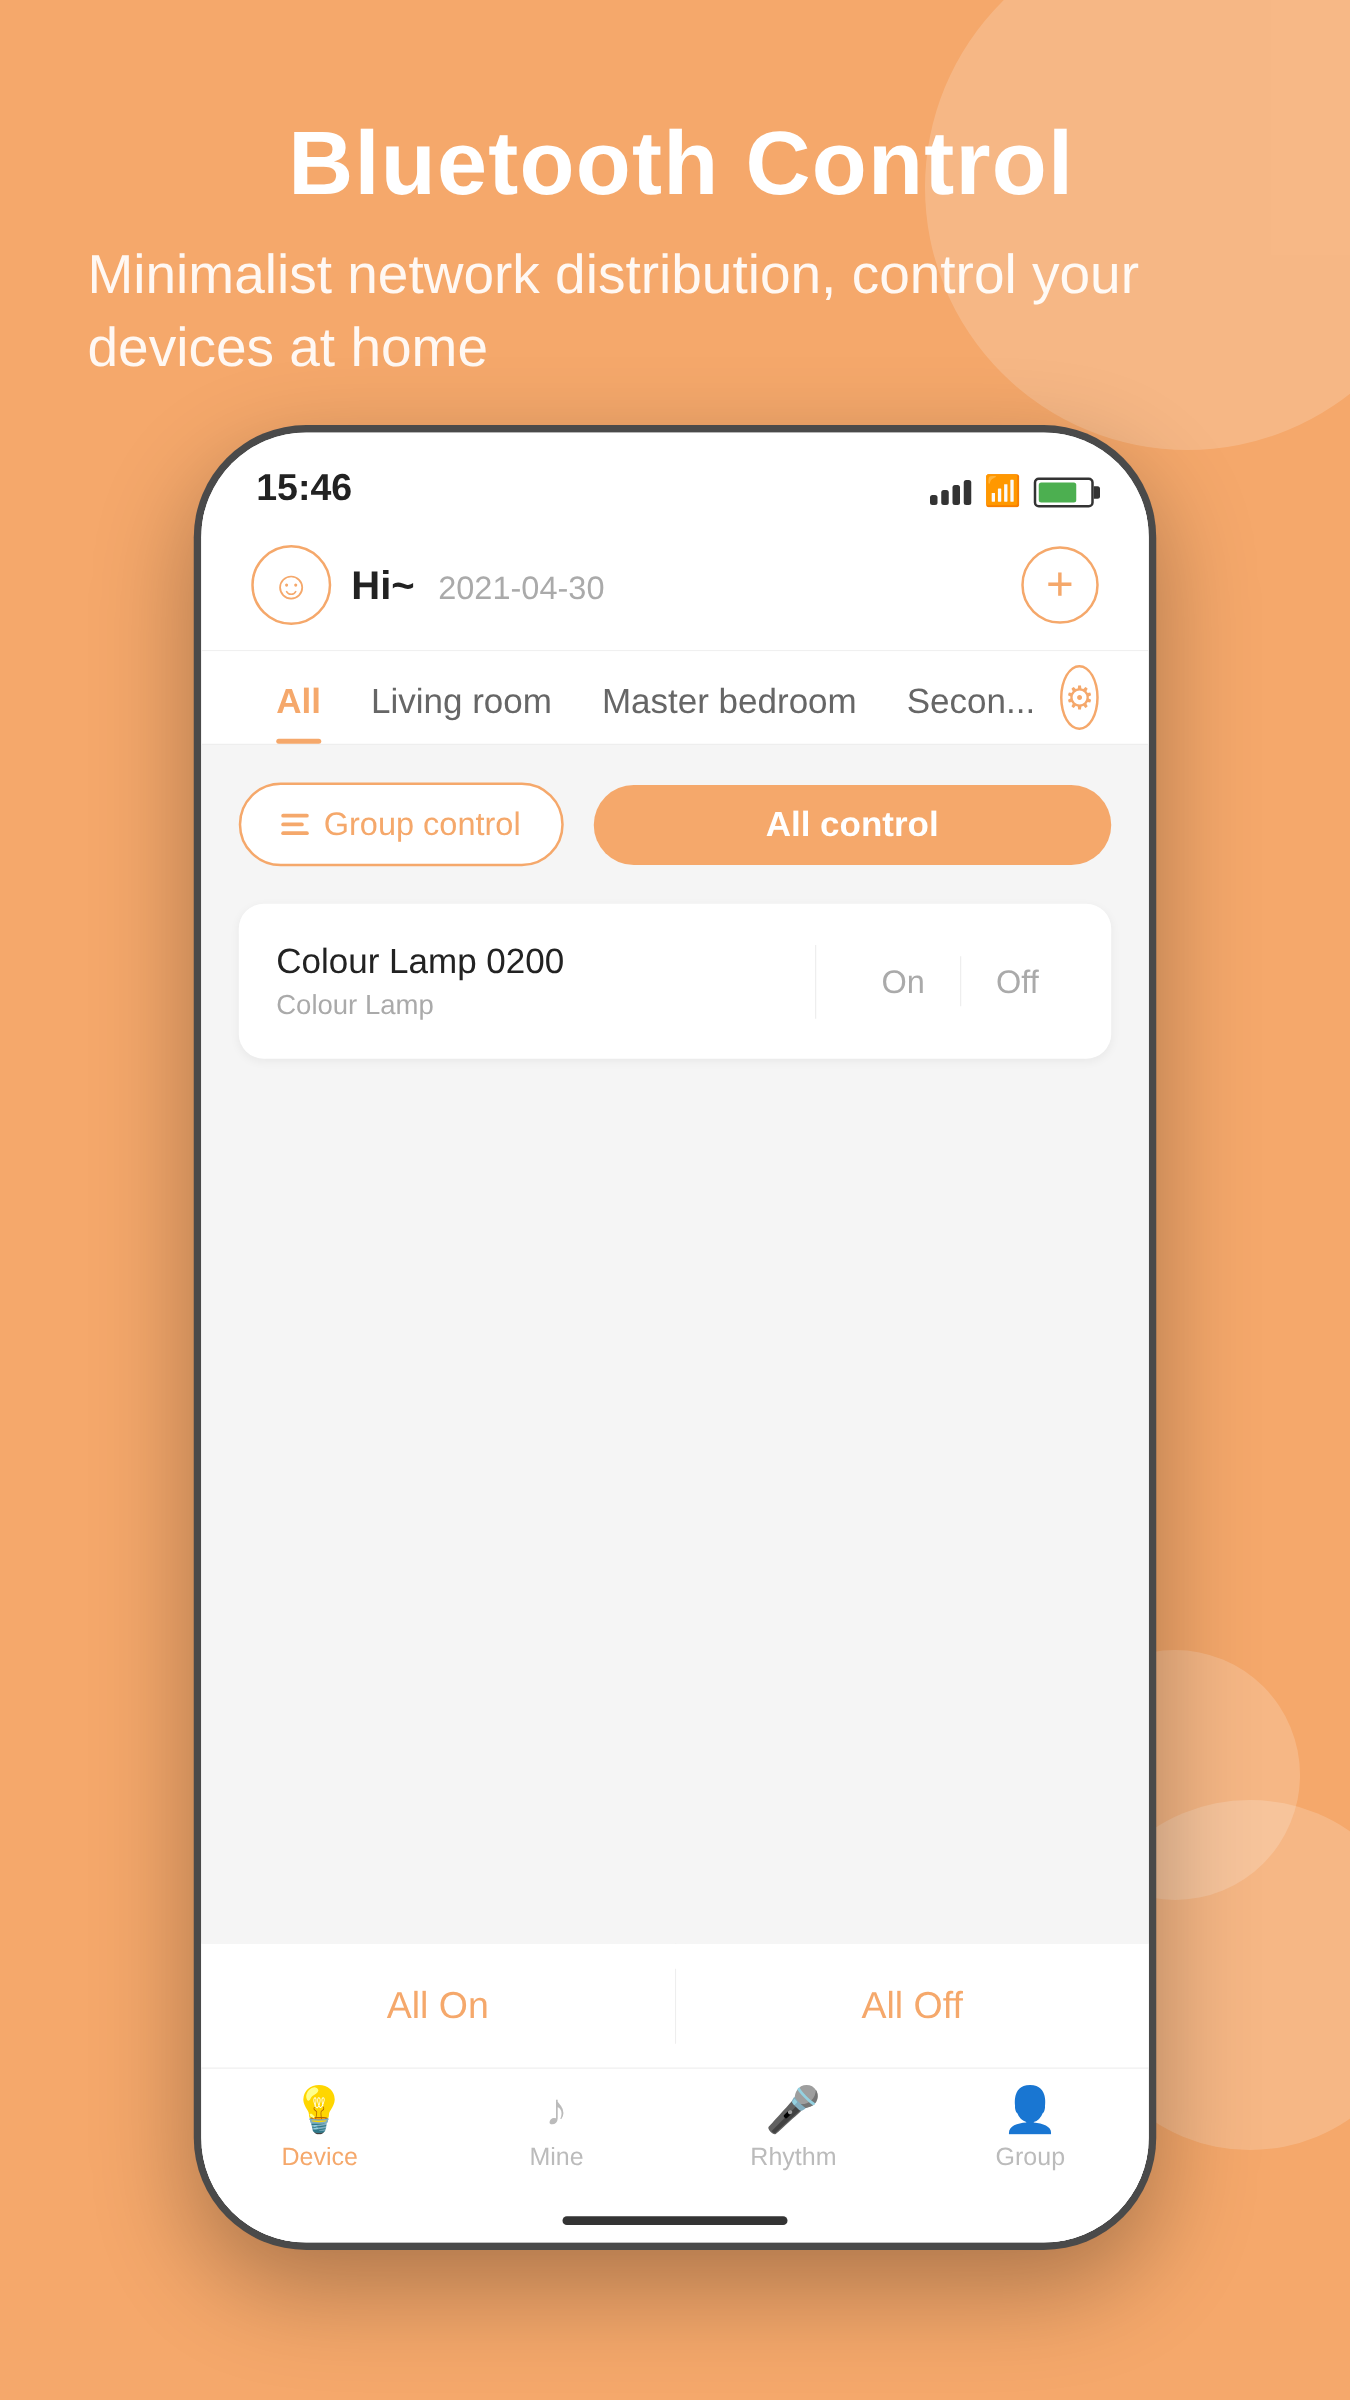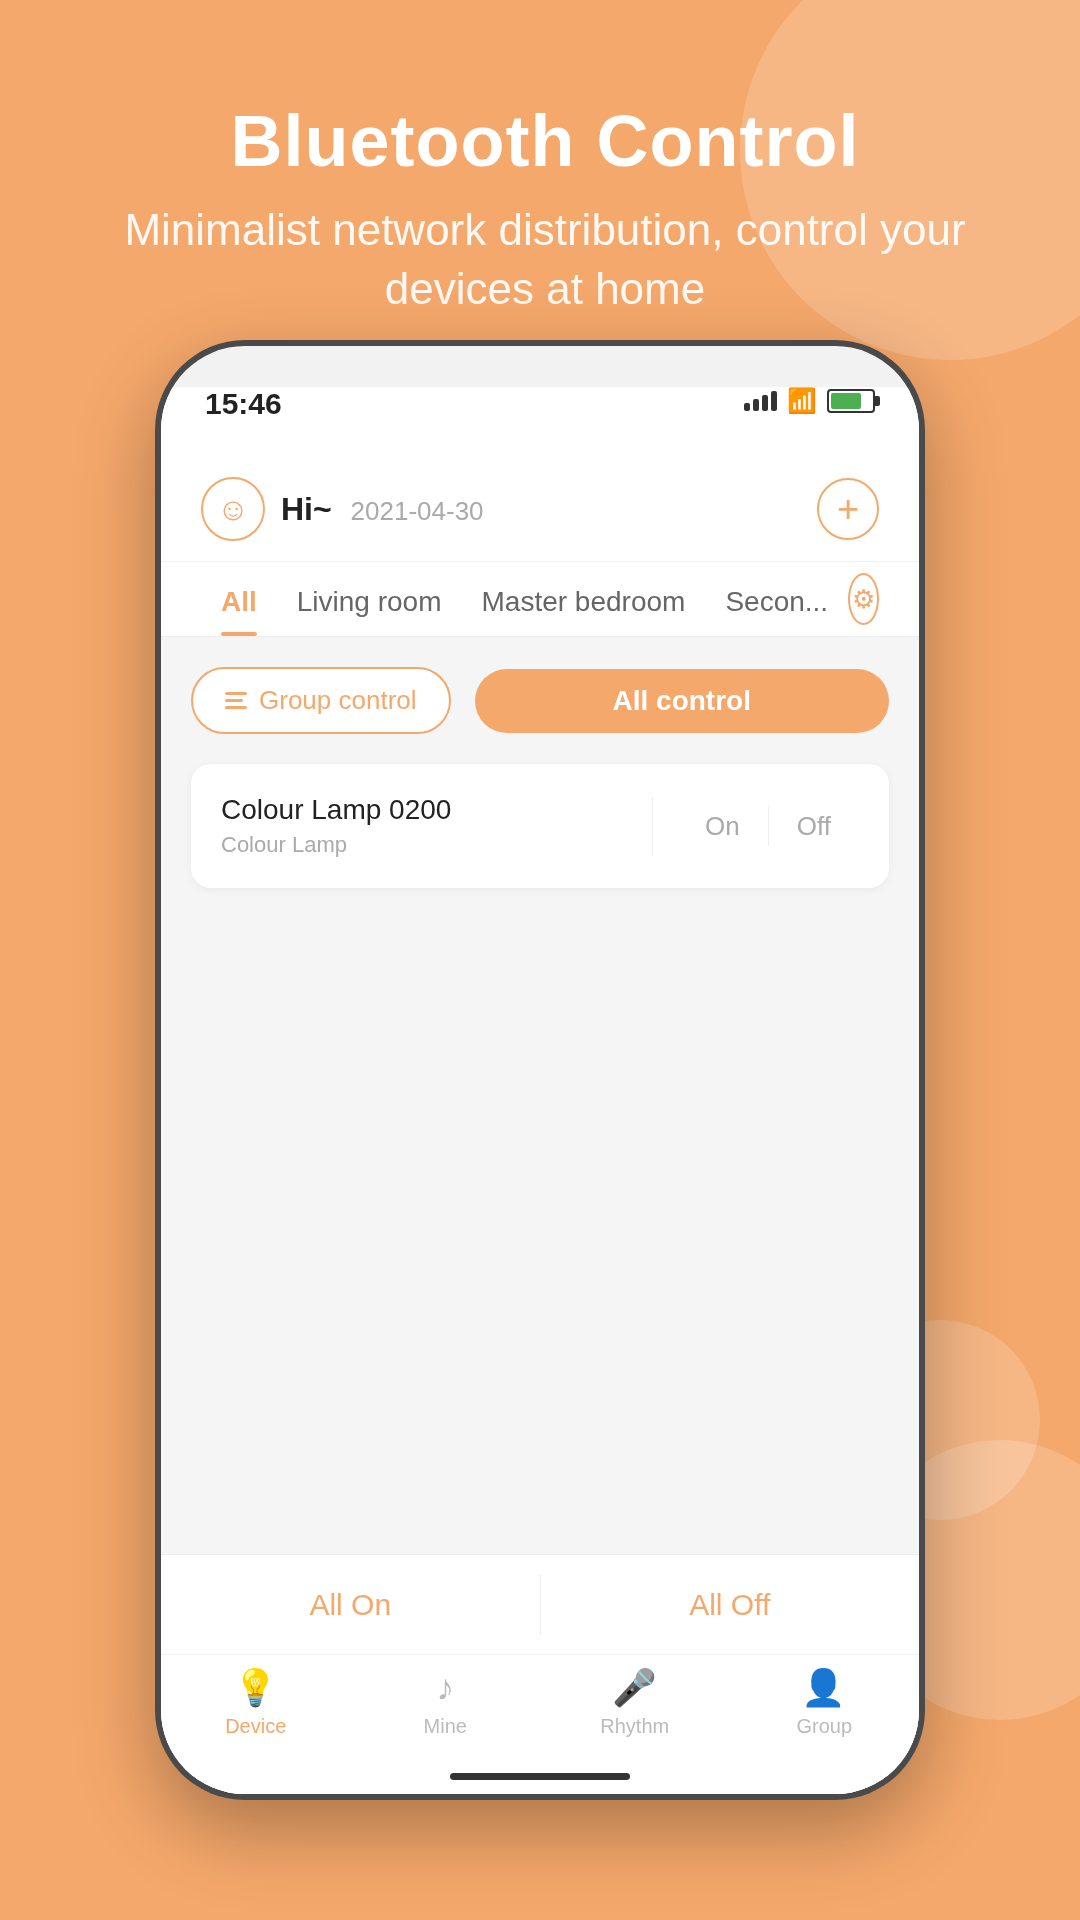--- a/index.html
+++ b/index.html
@@ -20,37 +20,37 @@
       border-radius: 50%;
       background: rgba(255,255,255,0.18);
     }
     .bg-circle-1 { width: 420px; height: 420px; top: -60px; right: -80px; }
     .bg-circle-2 { width: 280px; height: 280px; bottom: 200px; right: -60px; }
     .bg-circle-3 { width: 200px; height: 200px; bottom: 400px; right: 40px; }
 
     
     .header-section {
       position: absolute;
-      top: 100px;
+      top: 90px;
       left: 60px;
       right: 60px;
       margin-left: 10px;
     }
     .header-title {
       font-size: 72px;
       font-weight: 700;
       color: #fff;
       text-align: center;
       letter-spacing: 1px;
     }
     .header-subtitle {
       font-size: 44px;
       font-weight: 400;
       color: rgba(255,255,255,0.92);
-      text-align: center;
+      text-align: left;
       margin-top: 18px;
       line-height: 1.35;
     }
 
     
     .phone-frame {
       position: absolute;
       top: 340px;
       left: 155px;
       right: 155px;
@@ -70,25 +70,24 @@
       overflow: hidden;
       display: flex;
       flex-direction: column;
     }
 
     
     .status-bar {
       background: #fff;
       height: 62px;
       display: flex;
-      align-items: flex-start;
+      align-items: flex-end;
       justify-content: space-between;
       padding: 0 44px;
       flex-shrink: 0;
-      margin-top: 41px;
     }
     .status-time {
       font-size: 30px;
       font-weight: 600;
       color: #222;
     }
     .status-icons {
       display: flex;
       align-items: center;
       gap: 10px;

